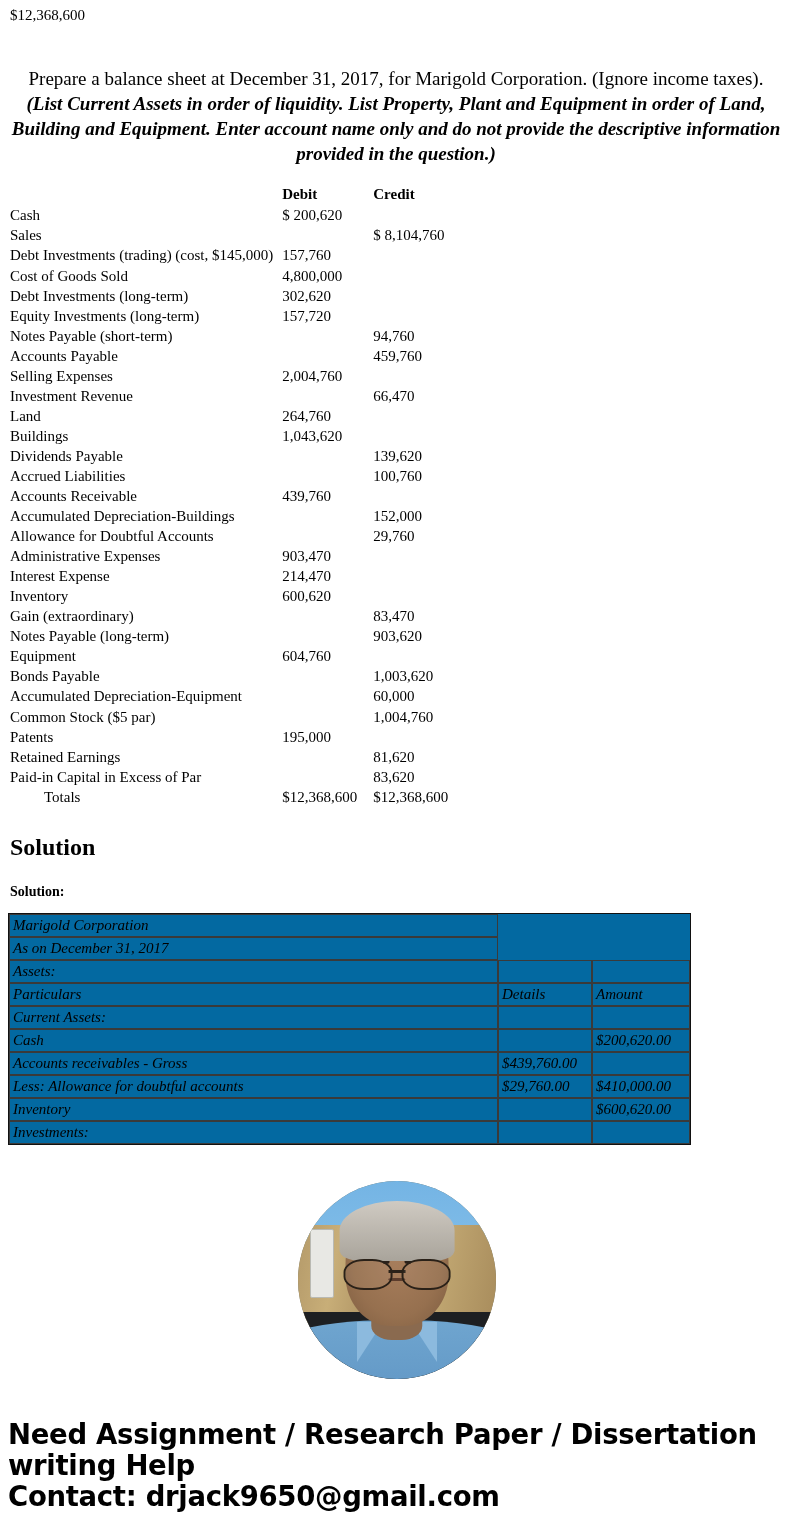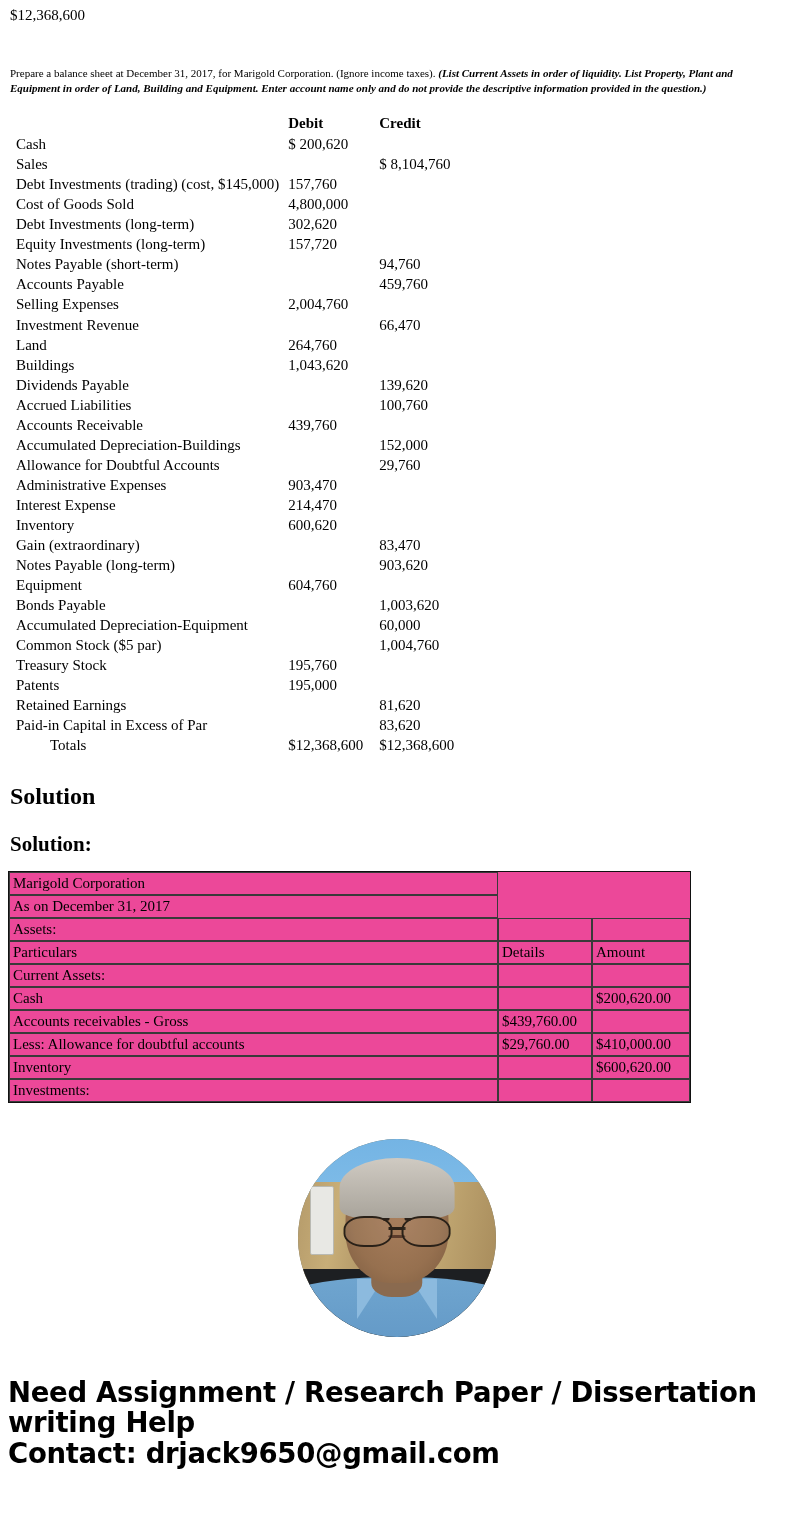--- a/index.html
+++ b/index.html
@@ -21,32 +21,33 @@
   .stray-total {
     font-size: 15px;
     padding: 6px 0 0 10px;
     line-height: 1.2;
   }
 
   
   .question-block {
     padding: 0 12px 0 10px;
     margin-top: 42px;
-    font-size: 11px;
+    font-size: 19px;
     line-height: 1.32;
+    text-align: center;
   }
   .question-emph {
     font-weight: bold;
     font-style: italic;
   }
 
   
   .trial-balance {
     margin-top: 18px;
-    padding-left: 16px;
+    padding-left: 10px;
     font-size: 15px;
   }
   table.tb {
     border-collapse: collapse;
     border-spacing: 0;
   }
   table.tb td, table.tb th {
     padding: 0 0 0 0;
     line-height: 20.05px;
     height: 20.05px;
@@ -66,43 +67,44 @@
 
   
   h3.solution-heading {
     font-size: 24px;
     font-weight: bold;
     margin: 26px 0 0 10px;
     padding: 0;
     line-height: 1.2;
   }
   p.solution-label {
-    font-size: 21px;
+    font-size: 14px;
     font-weight: bold;
     margin: 22px 0 0 10px;
     padding: 0;
     line-height: 1.2;
   }
 
   
   .bs-clip {
     margin-top: 13px;
     margin-left: 8px;
     width: 684px;
     height: 240px;
     overflow: hidden;
     position: relative;
   }
   table.bs {
     border-collapse: separate;
     border-spacing: 0px;
     width: 683px;
     border: 1px solid #111111;
-    background: #ec4899;
+    background: #0369a1;
     table-layout: fixed;
+    font-style: italic;
   }
   table.bs td {
     border: 1px solid #3a3a3a;
     font-size: 15px;
     line-height: 19px;
     height: 19px;
     padding: 1px 2px 1px 3px;
     vertical-align: top;
     white-space: nowrap;
     overflow: hidden;
@@ -381,25 +383,20 @@
         </tr>
       <tr>
           <td class="acct">Accumulated Depreciation-Equipment</td>
           <td class="debit"></td>
           <td class="credit">60,000</td>
         </tr>
       <tr>
           <td class="acct">Common Stock ($5 par)</td>
           <td class="debit"></td>
           <td class="credit">1,004,760</td>
-        </tr>
-      <tr>
-          <td class="acct">Treasury Stock</td>
-          <td class="debit">195,760</td>
-          <td class="credit"></td>
         </tr>
       <tr>
           <td class="acct">Patents</td>
           <td class="debit">195,000</td>
           <td class="credit"></td>
         </tr>
       <tr>
           <td class="acct">Retained Earnings</td>
           <td class="debit"></td>
           <td class="credit">81,620</td>

